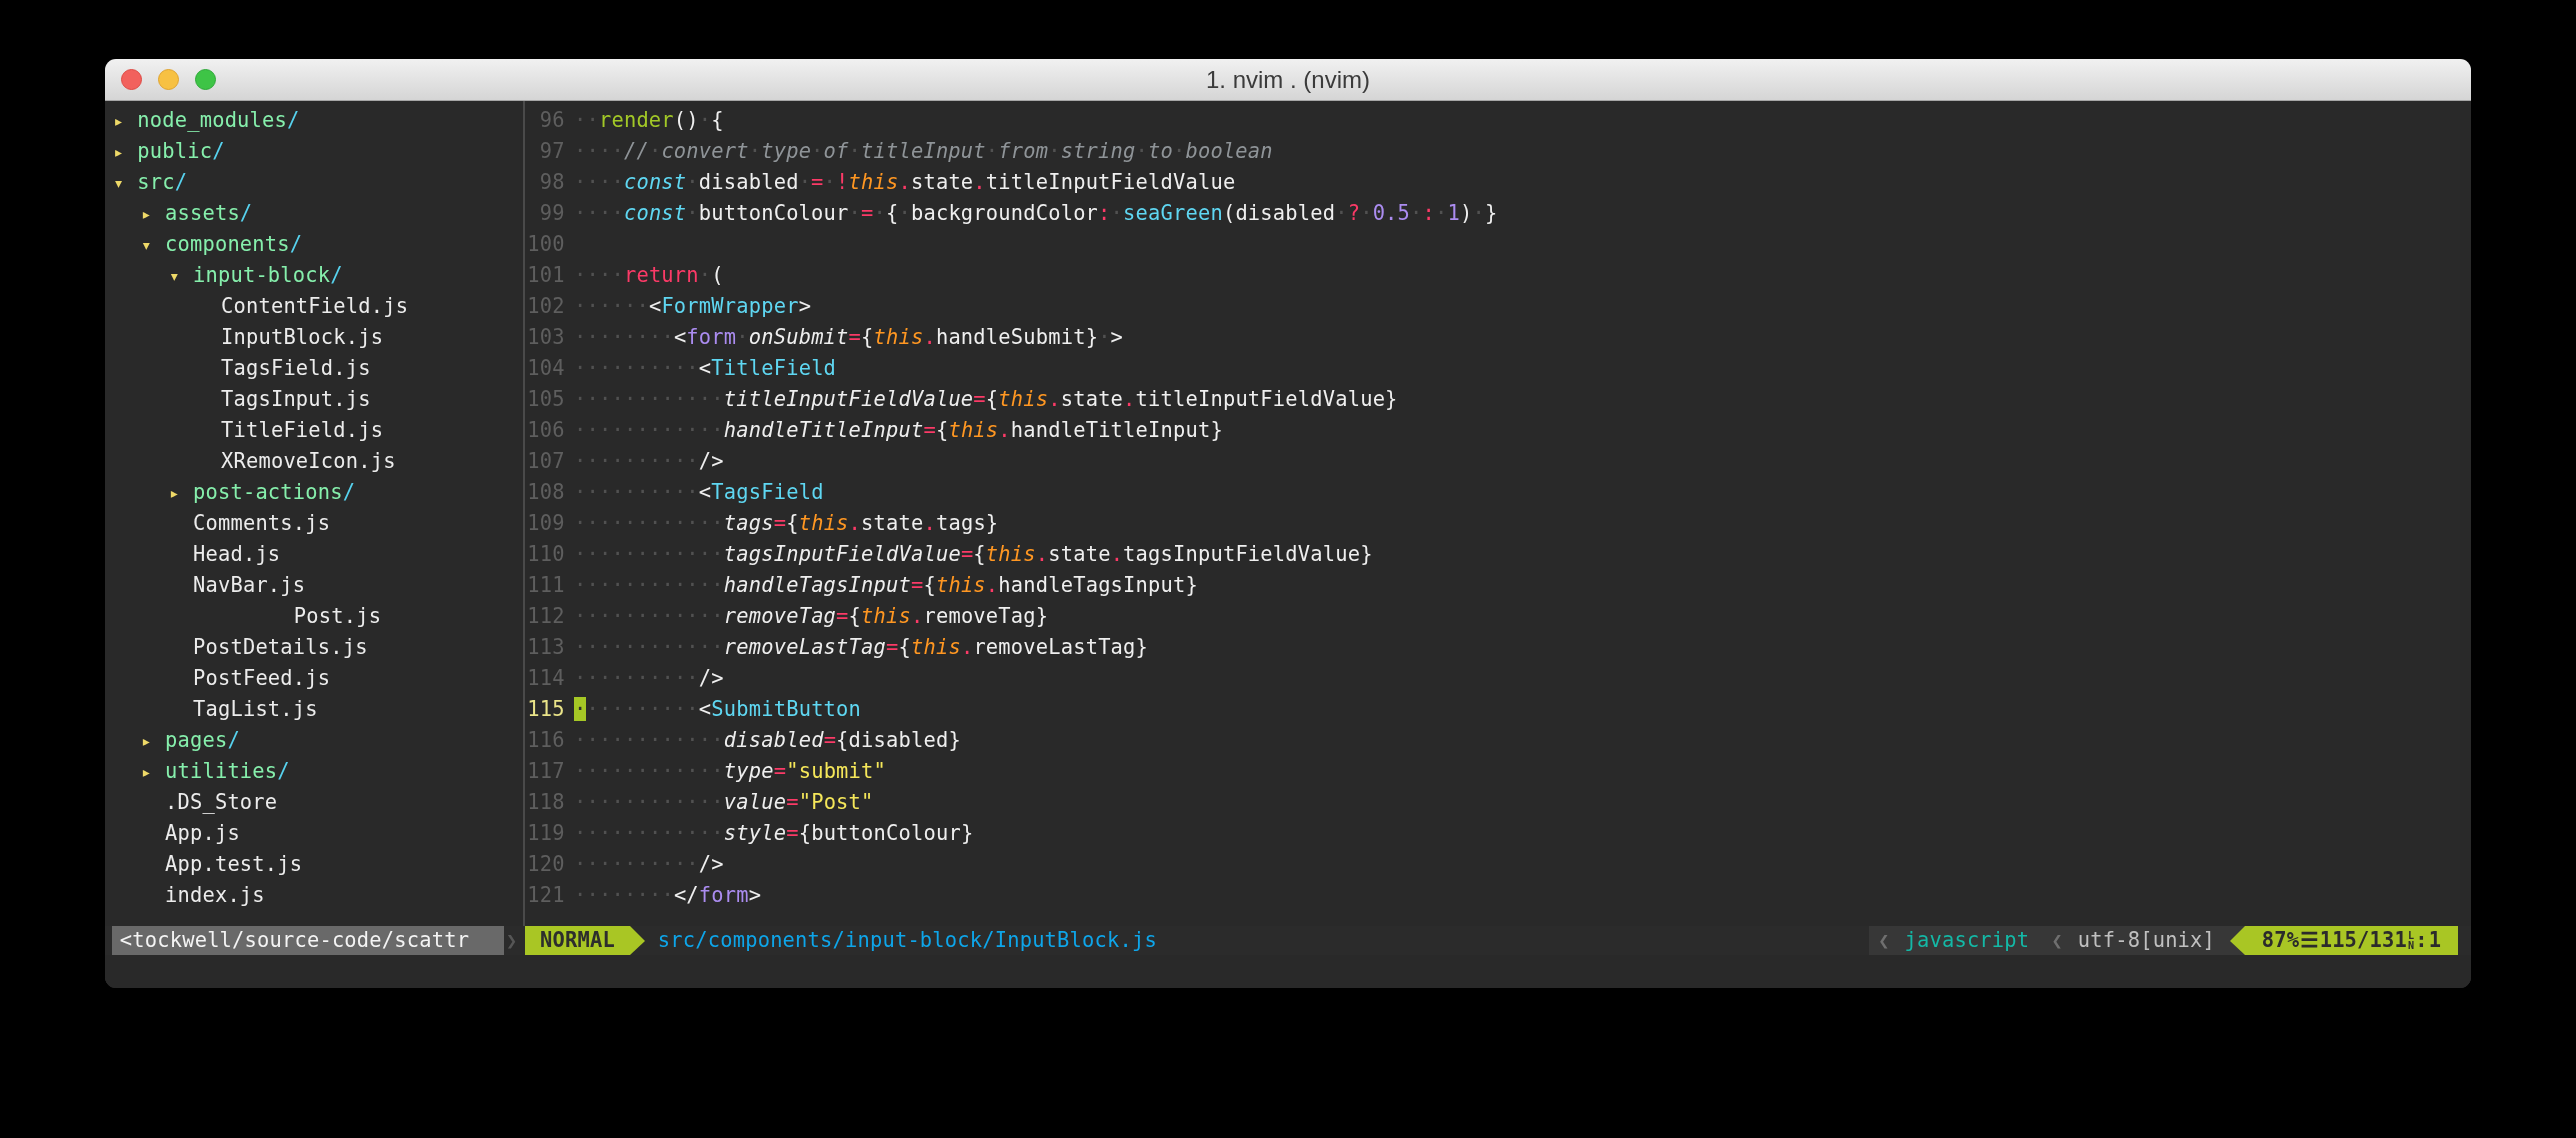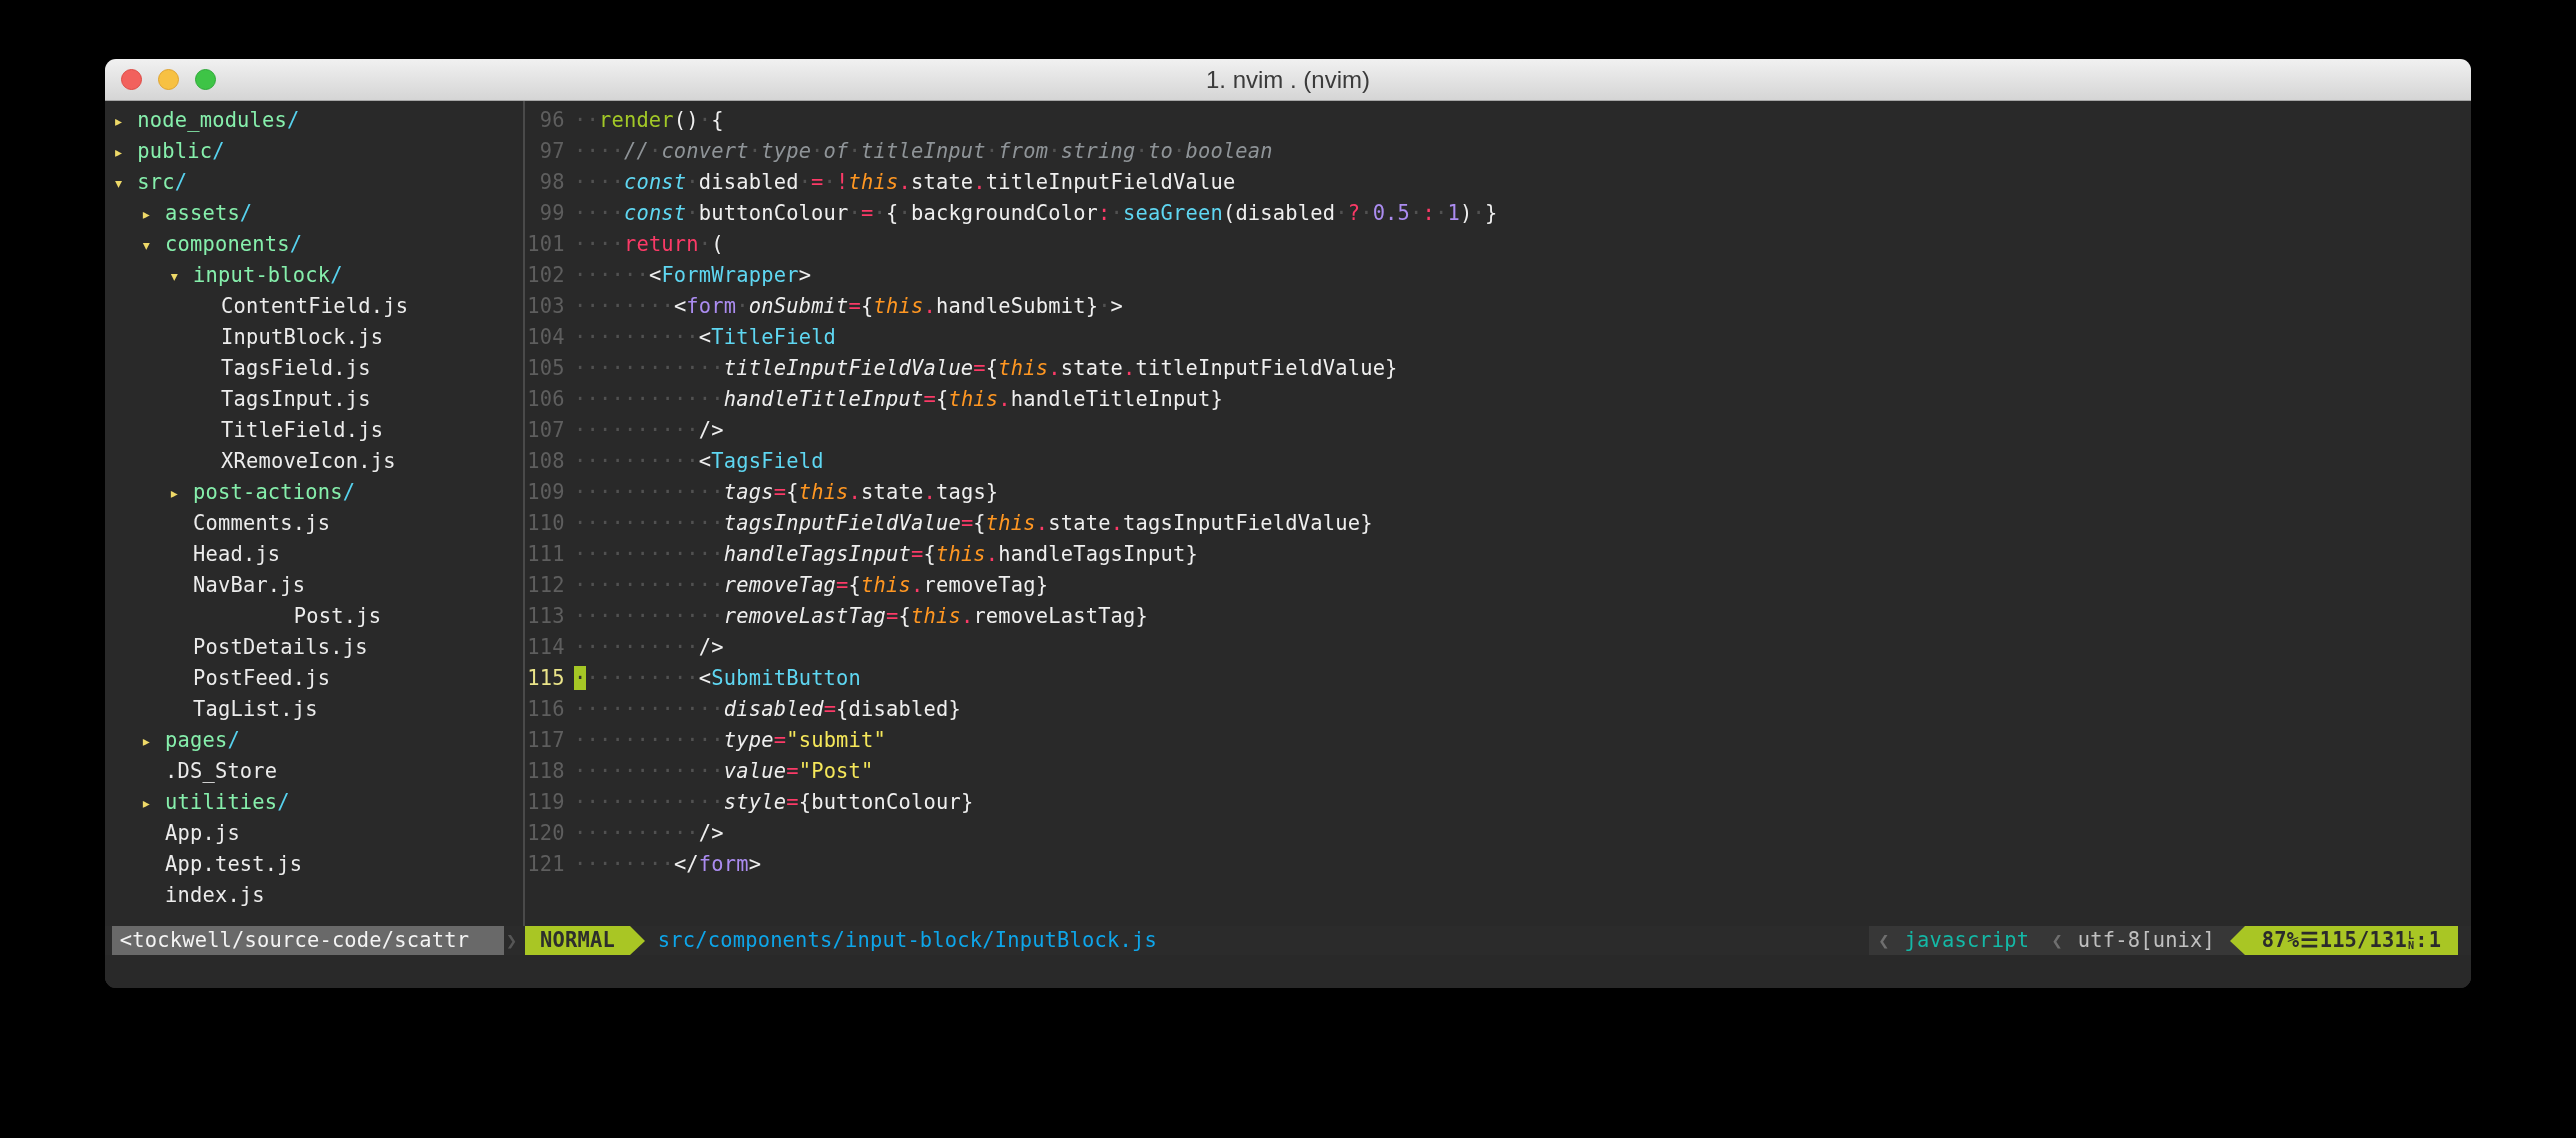--- a/index.html
+++ b/index.html
@@ -97,32 +97,33 @@
           <div class="trow" style="padding-left: 116px;"><span class="filename">XRemoveIcon.js</span></div>
           <div class="trow" style="padding-left: 64px;"><span class="arrow">▸</span><span class="dirname">post-actions</span><span class="slash">/</span></div>
           <div class="trow" style="padding-left: 88px;"><span class="filename">Comments.js</span></div>
           <div class="trow" style="padding-left: 88px;"><span class="filename">Head.js</span></div>
           <div class="trow" style="padding-left: 88px;"><span class="filename">NavBar.js</span></div>
           <div class="trow" style="padding-left: 49px; text-align: center;"><span class="filename">Post.js</span></div>
           <div class="trow" style="padding-left: 88px;"><span class="filename">PostDetails.js</span></div>
           <div class="trow" style="padding-left: 88px;"><span class="filename">PostFeed.js</span></div>
           <div class="trow" style="padding-left: 88px;"><span class="filename">TagList.js</span></div>
           <div class="trow" style="padding-left: 36px;"><span class="arrow">▸</span><span class="dirname">pages</span><span class="slash">/</span></div>
+          <div class="trow" style="padding-left: 36px;"><span class="arrow">▸</span><span class="dirname">utilities</span><span class="slash">/</span></div>
           <div class="trow" style="padding-left: 60px;"><span class="filename">.DS_Store</span></div>
-          <div class="trow" style="padding-left: 36px;"><span class="arrow">▸</span><span class="dirname">utilities</span><span class="slash">/</span></div>
           <div class="trow" style="padding-left: 60px;"><span class="filename">App.js</span></div>
           <div class="trow" style="padding-left: 60px;"><span class="filename">App.test.js</span></div>
           <div class="trow" style="padding-left: 60px;"><span class="filename">index.js</span></div>
         </div>
       <div class="vsep"></div>
       <div class="code">
           <div class="crow"><span class="ln">96</span><span><span class="dot">·</span><span class="dot">·</span><span class="g">render</span><span class="w">()</span><span class="dot">·</span><span class="w">{</span></span></div>
           <div class="crow"><span class="ln">97</span><span><span class="dot">·</span><span class="dot">·</span><span class="dot">·</span><span class="dot">·</span><span class="cm">//</span><span class="dot">·</span><span class="cm">convert</span><span class="dot">·</span><span class="cm">type</span><span class="dot">·</span><span class="cm">of</span><span class="dot">·</span><span class="cm">titleInput</span><span class="dot">·</span><span class="cm">from</span><span class="dot">·</span><span class="cm">string</span><span class="dot">·</span><span class="cm">to</span><span class="dot">·</span><span class="cm">boolean</span></span></div>
           <div class="crow"><span class="ln">98</span><span><span class="dot">·</span><span class="dot">·</span><span class="dot">·</span><span class="dot">·</span><span class="cyi">const</span><span class="dot">·</span><span class="w">disabled</span><span class="dot">·</span><span class="pk">=</span><span class="dot">·</span><span class="pk">!</span><span class="ori">this</span><span class="pk">.</span><span class="w">state</span><span class="pk">.</span><span class="w">titleInputFieldValue</span></span></div>
           <div class="crow"><span class="ln">99</span><span><span class="dot">·</span><span class="dot">·</span><span class="dot">·</span><span class="dot">·</span><span class="cyi">const</span><span class="dot">·</span><span class="w">buttonColour</span><span class="dot">·</span><span class="pk">=</span><span class="dot">·</span><span class="w">{</span><span class="dot">·</span><span class="w">backgroundColor</span><span class="pk">:</span><span class="dot">·</span><span class="cy">seaGreen</span><span class="w">(</span><span class="w">disabled</span><span class="dot">·</span><span class="pk">?</span><span class="dot">·</span><span class="pu">0.5</span><span class="dot">·</span><span class="pk">:</span><span class="dot">·</span><span class="pu">1</span><span class="w">)</span><span class="dot">·</span><span class="w">}</span></span></div>
+          <div class="crow"><span class="ln">100</span><span></span></div>
           <div class="crow"><span class="ln">101</span><span><span class="dot">·</span><span class="dot">·</span><span class="dot">·</span><span class="dot">·</span><span class="pk">return</span><span class="dot">·</span><span class="w">(</span></span></div>
           <div class="crow"><span class="ln">102</span><span><span class="dot">·</span><span class="dot">·</span><span class="dot">·</span><span class="dot">·</span><span class="dot">·</span><span class="dot">·</span><span class="w">&lt;</span><span class="cy">FormWrapper</span><span class="w">&gt;</span></span></div>
           <div class="crow"><span class="ln">103</span><span><span class="dot">·</span><span class="dot">·</span><span class="dot">·</span><span class="dot">·</span><span class="dot">·</span><span class="dot">·</span><span class="dot">·</span><span class="dot">·</span><span class="w">&lt;</span><span class="pu">form</span><span class="dot">·</span><span class="ati">onSubmit</span><span class="pk">=</span><span class="w">{</span><span class="ori">this</span><span class="pk">.</span><span class="w">handleSubmit</span><span class="w">}</span><span class="dot">·</span><span class="w">&gt;</span></span></div>
           <div class="crow"><span class="ln">104</span><span><span class="dot">·</span><span class="dot">·</span><span class="dot">·</span><span class="dot">·</span><span class="dot">·</span><span class="dot">·</span><span class="dot">·</span><span class="dot">·</span><span class="dot">·</span><span class="dot">·</span><span class="w">&lt;</span><span class="cy">TitleField</span></span></div>
           <div class="crow"><span class="ln">105</span><span><span class="dot">·</span><span class="dot">·</span><span class="dot">·</span><span class="dot">·</span><span class="dot">·</span><span class="dot">·</span><span class="dot">·</span><span class="dot">·</span><span class="dot">·</span><span class="dot">·</span><span class="dot">·</span><span class="dot">·</span><span class="ati">titleInputFieldValue</span><span class="pk">=</span><span class="w">{</span><span class="ori">this</span><span class="pk">.</span><span class="w">state</span><span class="pk">.</span><span class="w">titleInputFieldValue</span><span class="w">}</span></span></div>
           <div class="crow"><span class="ln">106</span><span><span class="dot">·</span><span class="dot">·</span><span class="dot">·</span><span class="dot">·</span><span class="dot">·</span><span class="dot">·</span><span class="dot">·</span><span class="dot">·</span><span class="dot">·</span><span class="dot">·</span><span class="dot">·</span><span class="dot">·</span><span class="ati">handleTitleInput</span><span class="pk">=</span><span class="w">{</span><span class="ori">this</span><span class="pk">.</span><span class="w">handleTitleInput</span><span class="w">}</span></span></div>
           <div class="crow"><span class="ln">107</span><span><span class="dot">·</span><span class="dot">·</span><span class="dot">·</span><span class="dot">·</span><span class="dot">·</span><span class="dot">·</span><span class="dot">·</span><span class="dot">·</span><span class="dot">·</span><span class="dot">·</span><span class="w">/&gt;</span></span></div>
           <div class="crow"><span class="ln">108</span><span><span class="dot">·</span><span class="dot">·</span><span class="dot">·</span><span class="dot">·</span><span class="dot">·</span><span class="dot">·</span><span class="dot">·</span><span class="dot">·</span><span class="dot">·</span><span class="dot">·</span><span class="w">&lt;</span><span class="cy">TagsField</span></span></div>
           <div class="crow"><span class="ln">109</span><span><span class="dot">·</span><span class="dot">·</span><span class="dot">·</span><span class="dot">·</span><span class="dot">·</span><span class="dot">·</span><span class="dot">·</span><span class="dot">·</span><span class="dot">·</span><span class="dot">·</span><span class="dot">·</span><span class="dot">·</span><span class="ati">tags</span><span class="pk">=</span><span class="w">{</span><span class="ori">this</span><span class="pk">.</span><span class="w">state</span><span class="pk">.</span><span class="w">tags</span><span class="w">}</span></span></div>
           <div class="crow"><span class="ln">110</span><span><span class="dot">·</span><span class="dot">·</span><span class="dot">·</span><span class="dot">·</span><span class="dot">·</span><span class="dot">·</span><span class="dot">·</span><span class="dot">·</span><span class="dot">·</span><span class="dot">·</span><span class="dot">·</span><span class="dot">·</span><span class="ati">tagsInputFieldValue</span><span class="pk">=</span><span class="w">{</span><span class="ori">this</span><span class="pk">.</span><span class="w">state</span><span class="pk">.</span><span class="w">tagsInputFieldValue</span><span class="w">}</span></span></div>

